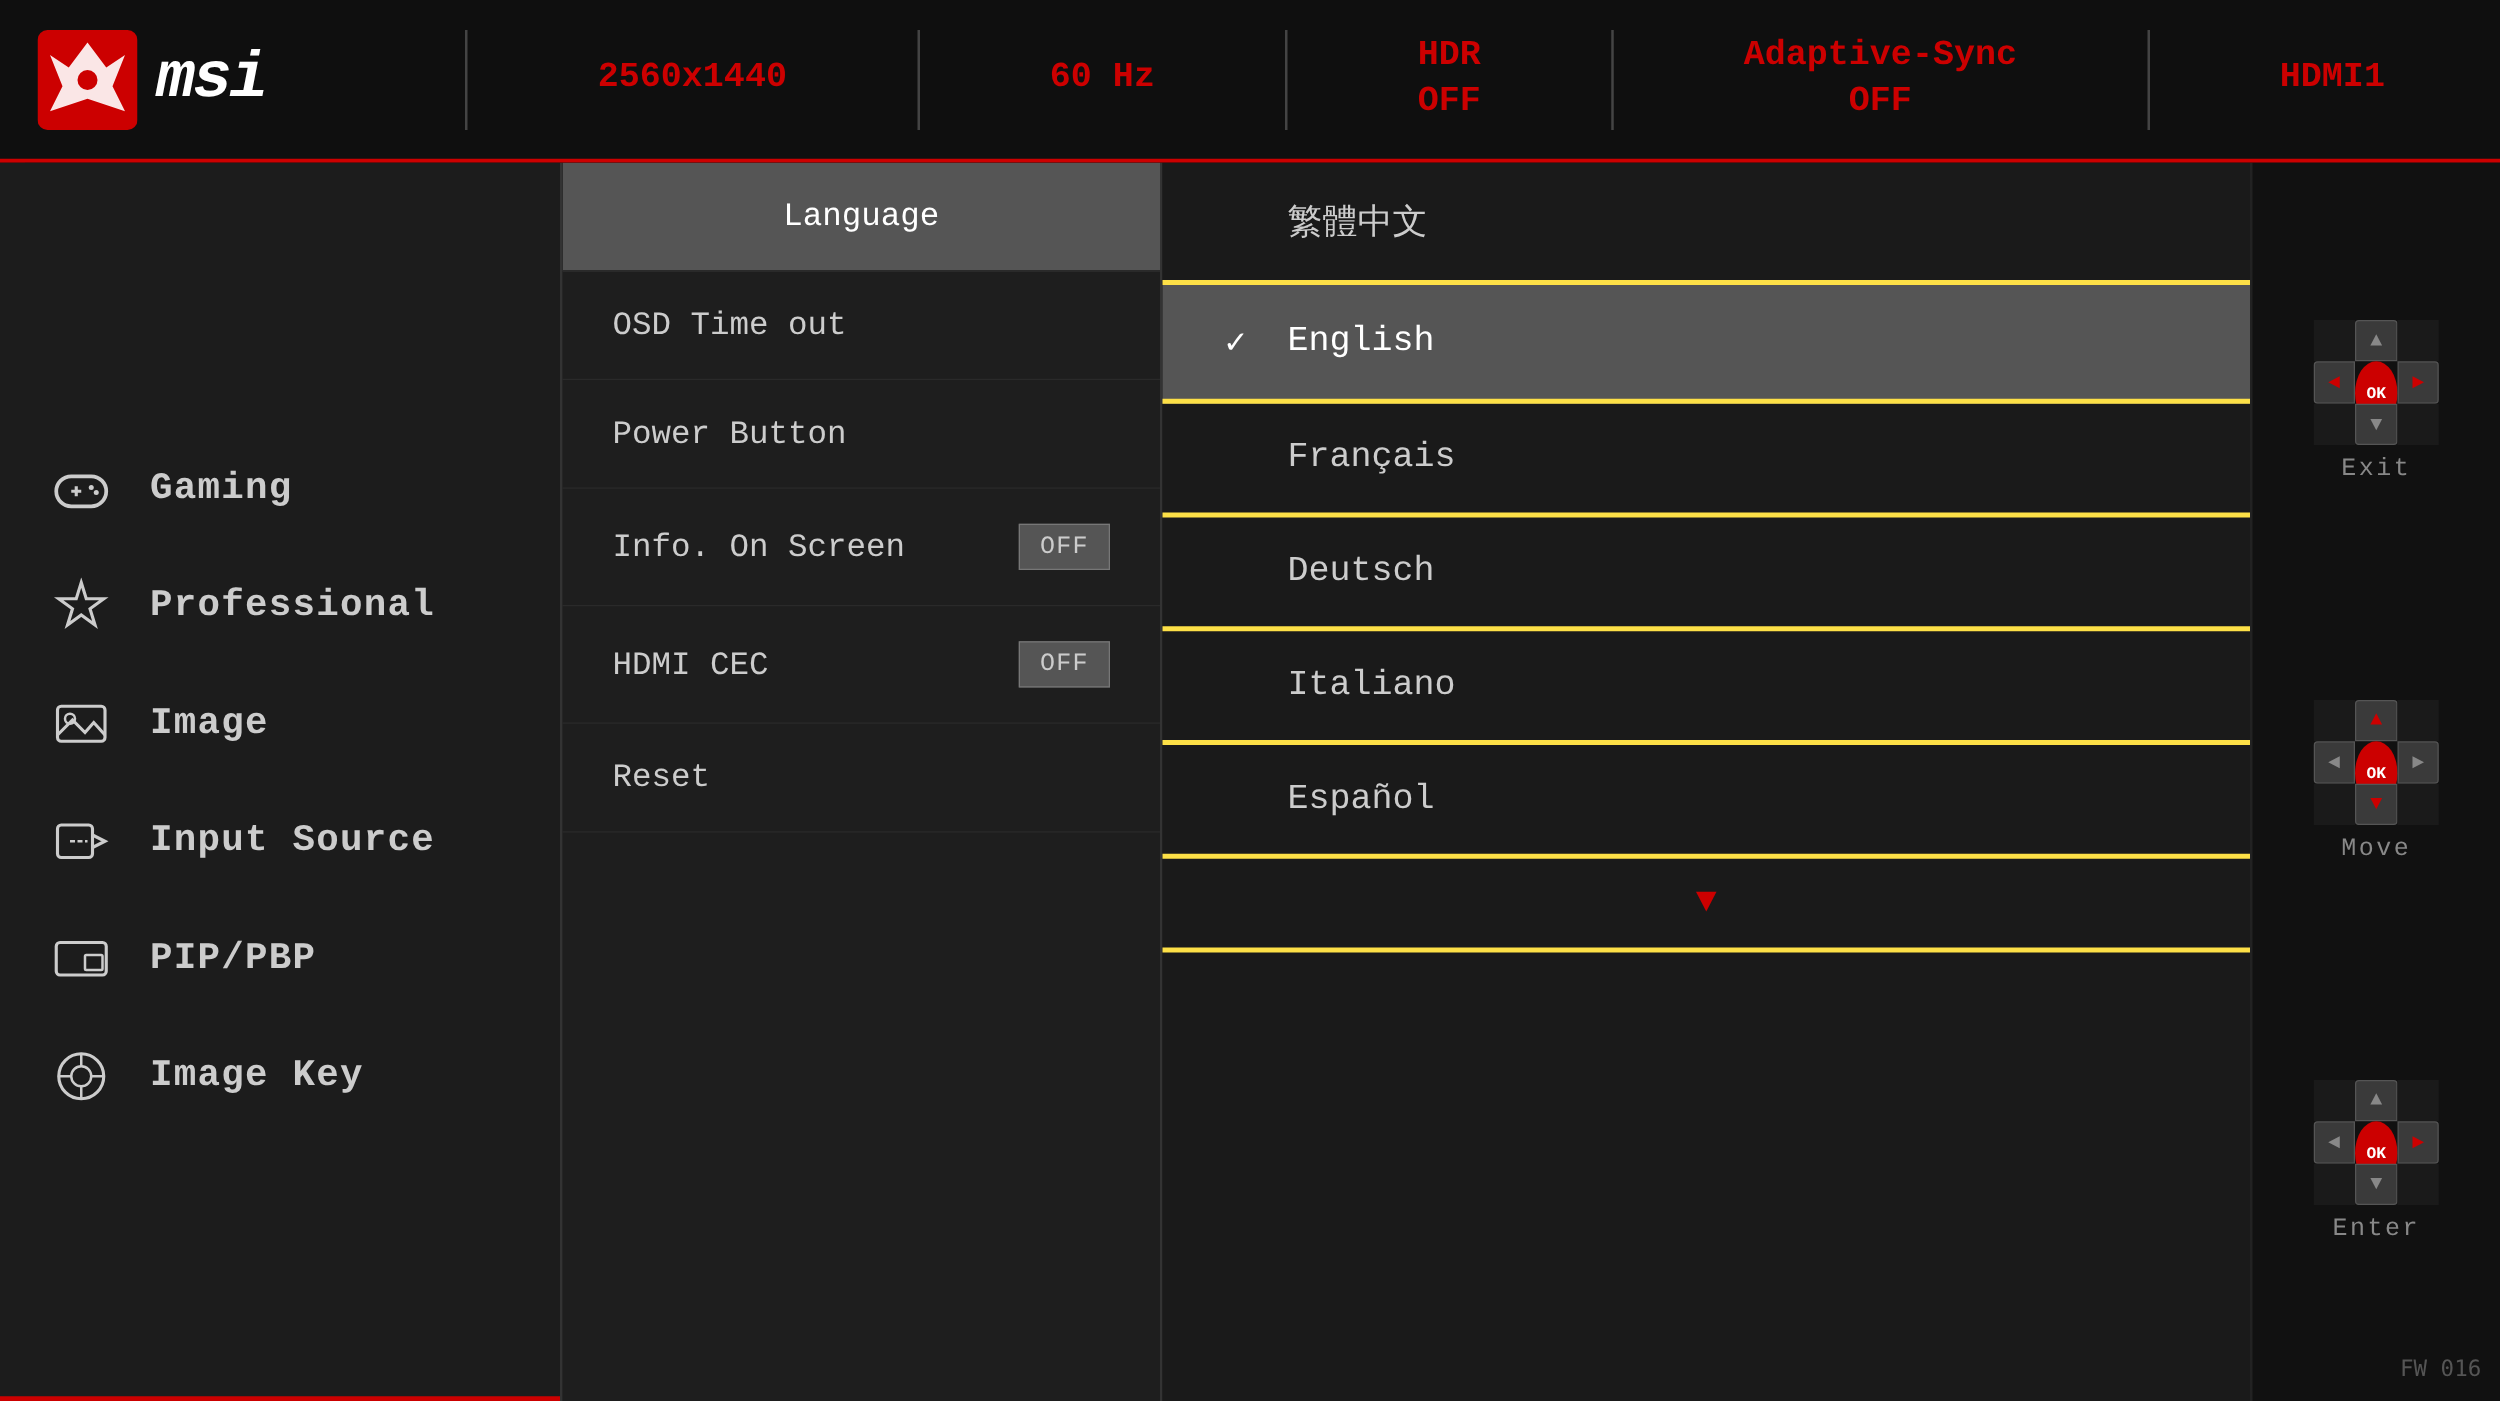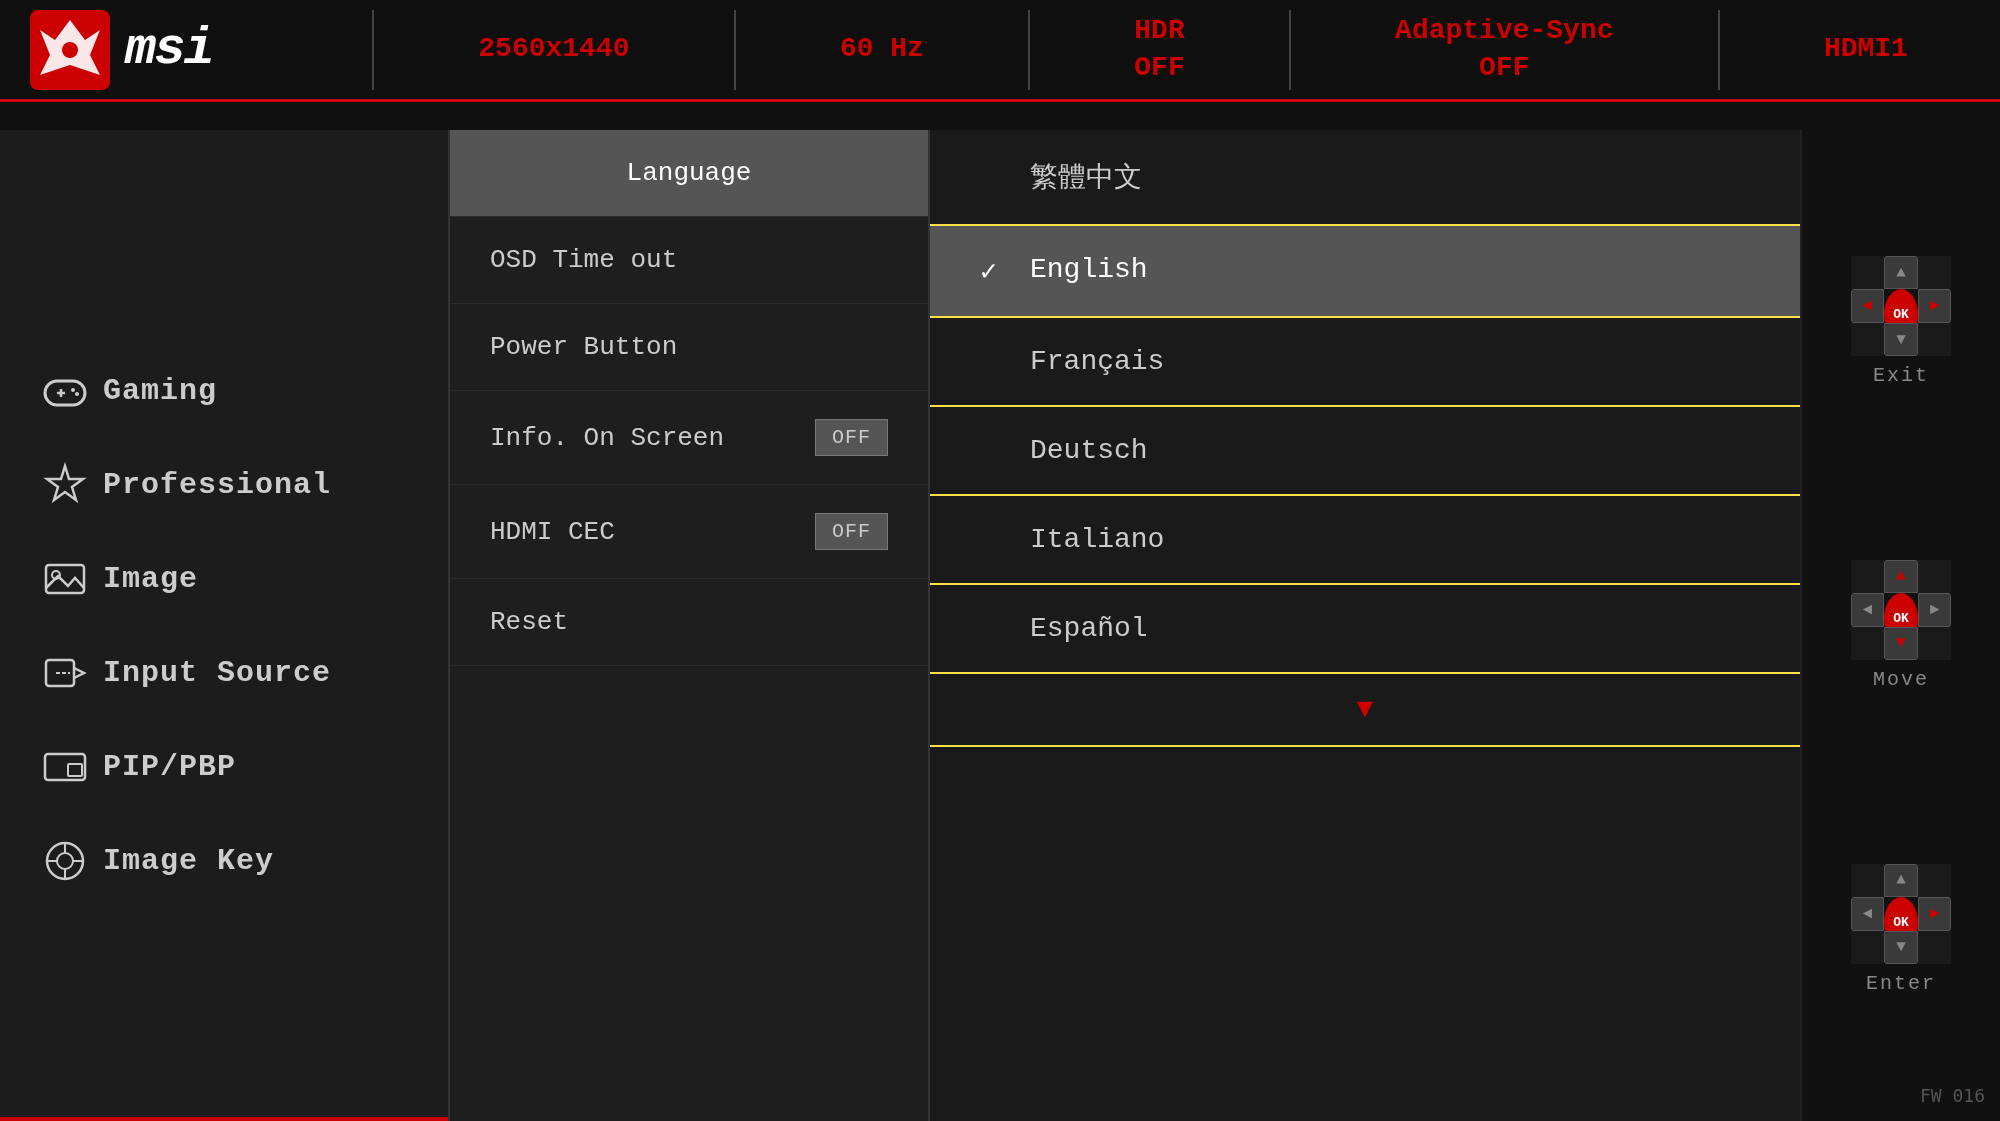--- a/index.html
+++ b/index.html
@@ -17,21 +17,21 @@
       position: absolute;
       top: 0; left: 0; right: 0; bottom: 0;
       background: #111;
       z-index: 0;
     }
 
     
     .header {
       position: absolute;
       top: 0; left: 0; right: 0;
-      height: 102px;
+      height: 130px;
       background: #0f0f0f;
       display: flex;
       align-items: center;
       z-index: 10;
       border-bottom: 3px solid #cc0000;
     }
 
     .header-logo {
       width: 280px;
       display: flex;
@@ -103,21 +103,21 @@
       left: 0;
       right: 0;
       height: 4px;
       background: #cc0000;
     }
 
     .sidebar-item {
       display: flex;
       align-items: center;
       padding: 22px 40px;
-      gap: 13px;
+      gap: 30px;
       cursor: pointer;
       color: #ccc;
     }
 
     .sidebar-item.active {
       background: #cc0000;
       color: white;
       clip-path: polygon(0 0, 95% 0, 100% 50%, 95% 100%, 0 100%);
     }
 
@@ -178,25 +178,26 @@
     
     .right-panel {
       flex: 1;
       background: #1a1a1a;
       display: flex;
       flex-direction: column;
     }
 
     .lang-option {
       display: flex;
+      align-items: center;
       padding: 28px 50px;
       color: #ccc;
       font-size: 28px;
       cursor: pointer;
-      border-bottom: 2px solid #fde047;
+      border-bottom: 4px solid #fde047;
       gap: 20px;
     }
 
     .lang-option.selected {
       background: #555;
       color: white;
     }
 
     .lang-option .check-icon {
       width: 30px;

